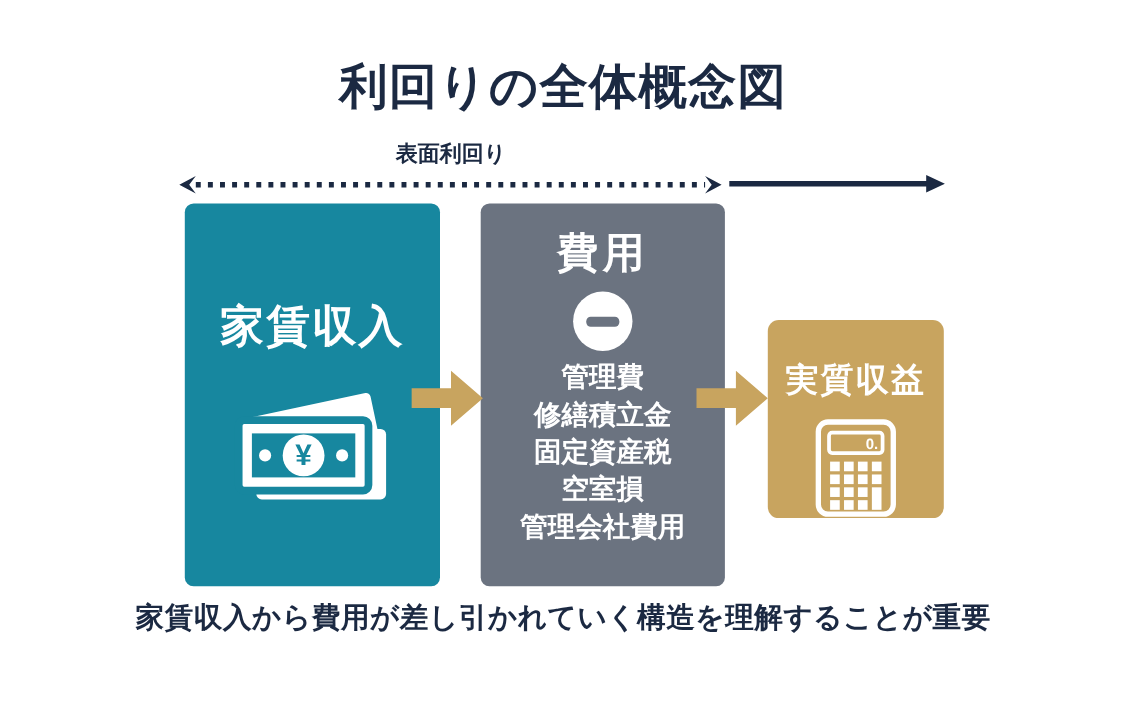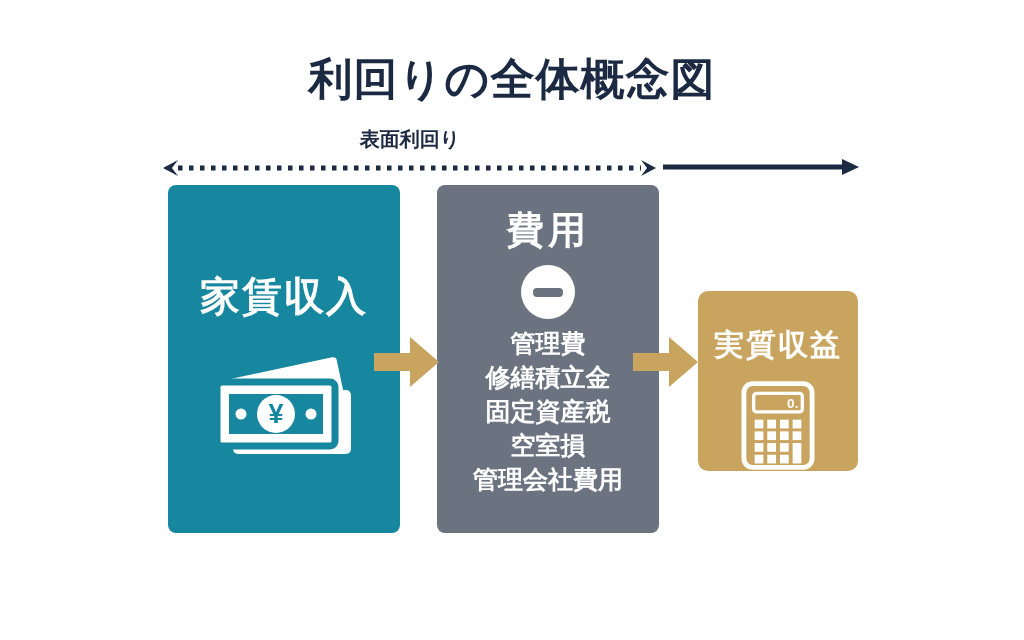--- a/index.html
+++ b/index.html
@@ -163,14 +163,15 @@
     </svg>
   </div>
 
   <svg class="flow-arrow first" width="66" height="52" viewBox="0 0 66 52">
     <polygon class="gold-fill" points="0,17 36,17 36,1 65,26 36,51 36,35 0,35"></polygon>
   </svg>
   <svg class="flow-arrow second" width="66" height="52" viewBox="0 0 66 52">
     <polygon class="gold-fill" points="0,17 36,17 36,1 65,26 36,51 36,35 0,35"></polygon>
   </svg>
 
+  <div class="footer-note">家賃収入から費用が差し引かれていく構造を理解することが重要</div>
 
 </div>
 
 </body></html>

